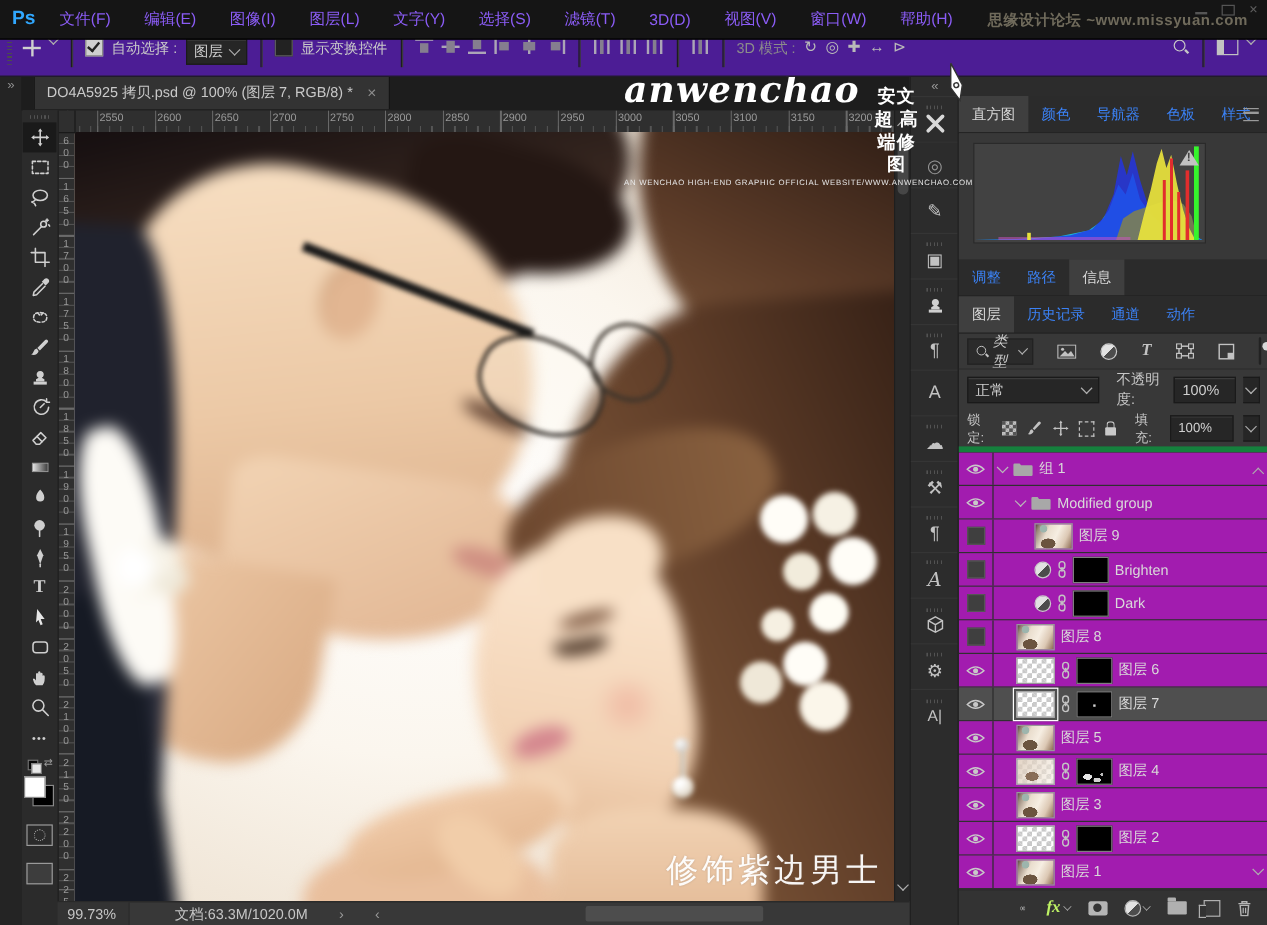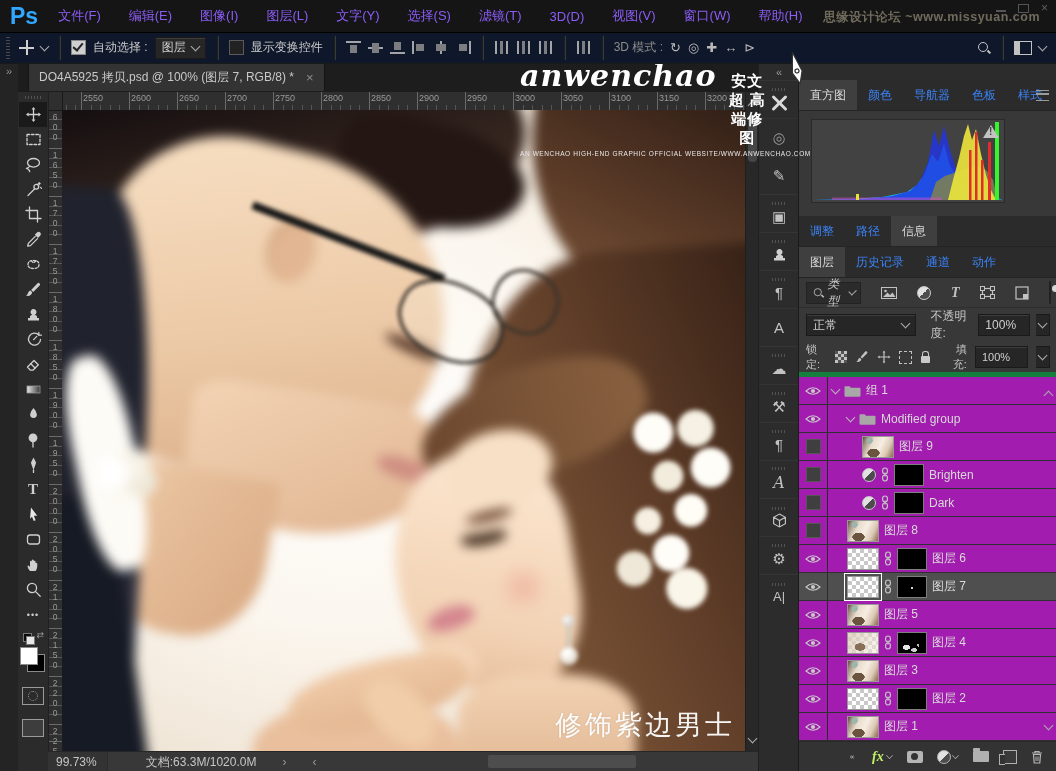--- a/index.html
+++ b/index.html
@@ -1,28 +1,28 @@
 <!DOCTYPE html>
 <html><head>
 <meta charset="utf-8">
 <style>
   html,body{margin:0;padding:0;background:#111;}
   .app{position:relative;width:1056px;height:771px;background:#323232;font-family:"Liberation Sans",sans-serif;overflow:hidden;user-select:none;}
   
   .menubar{position:absolute;left:0;top:0;right:0;height:32px;background:#151515;display:flex;align-items:center;border-bottom:1px solid #000;z-index:30;}
-  .pslogo{color:#31a8ff;font-weight:bold;font-size:23px;margin:0 20px 0 10px;letter-spacing:0;}
+  .pslogo{color:#31a8ff;font-weight:bold;font-size:16px;margin:0 20px 0 10px;letter-spacing:0;}
   .menus{display:flex;align-items:center;}
   .menu-item{color:#8b5cf6;font-size:13px;margin-right:28px;cursor:default;white-space:nowrap;}
   .mb-watermark{position:absolute;right:16px;top:9px;color:#6f6a5b;font-weight:bold;font-size:12.5px;letter-spacing:.5px;}
   .winctl{position:absolute;right:8px;top:3px;display:flex;gap:12px;align-items:center;opacity:.55;}
   .wc-min{width:10px;height:2px;background:#8a8a8a;margin-top:6px;}
   .wc-res{width:9px;height:7px;border:1.5px solid #8a8a8a;}
   .wc-close{color:#9a9a9a;font-size:12px;line-height:10px;}
   
-  .optionsbar{position:absolute;left:0;top:32px;right:0;height:31px;background:#0f172a;border-bottom:1px solid #191919;display:flex;align-items:center;gap:7px;padding-left:6px;z-index:29;color:#cfcfcf;font-size:12px;}
+  .optionsbar{position:absolute;left:0;top:32px;right:0;height:31px;background:#4c1d95;border-bottom:1px solid #191919;display:flex;gap:7px;padding-left:6px;z-index:29;color:#cfcfcf;font-size:12px;}
   .ob-grip{width:4px;height:22px;background:repeating-linear-gradient(180deg,#4c4c4c 0 1px,transparent 1px 3px);margin-right:2px;}
   .ob-sep{width:1px;height:24px;background:#1d1d1d;margin:0 4px;box-shadow:1px 0 0 #3a3a3a;}
   .ob-label{color:#c9c9c9;}
   .ob-label.dim{color:#8b8b8b;}
   .chk{width:13px;height:13px;border:1px solid #5a5a5a;background:#222;display:inline-block;position:relative;}
   .chk.on{background:#cfcfcf;border-color:#888;}
   .chk.on::after{content:'';position:absolute;left:3px;top:0px;width:4px;height:8px;border-right:2px solid #222;border-bottom:2px solid #222;transform:rotate(40deg);}
   .select{height:20px;background:#262626;border:1px solid #1a1a1a;box-shadow:0 1px 0 #3c3c3c inset;display:inline-flex;align-items:center;gap:6px;padding:0 6px;color:#cfcfcf;}
   .chev{display:inline-block;width:6px;height:6px;border-right:1.5px solid #aeaeae;border-bottom:1.5px solid #aeaeae;transform:rotate(45deg);margin-top:-3px;}
   .chev.up{transform:rotate(-135deg);margin-top:3px;}
@@ -795,21 +795,21 @@
             <path d="M7 0.5 5.6 2.6 h2.8 Z M7 13.5 5.6 11.4 h2.8 Z M.5 7 2.6 5.6 v2.8 Z M13.5 7 11.4 5.6 v2.8 Z" fill="#c2c2c2"></path>
             <path d="M7 2 V12 M2 7 H12" stroke="#c2c2c2" stroke-width="1.2"></path>
           </svg>
       </span>
       <span class="lk">
           <span class="lk-frame"></span>
         </span>
       <span class="lk">
           <span class="lock-mini"></span>
         </span>
-      <span style="margin-left:6px;text-align:right;">填充:</span>
+      <span style="margin-left:6px;">填充:</span>
       <span class="select valsel">
           <span>100%</span>
         </span>
       <span class="chevbox">
           <span class="chev"></span>
         </span>
     </div>
 
     <div class="lrows">
 

